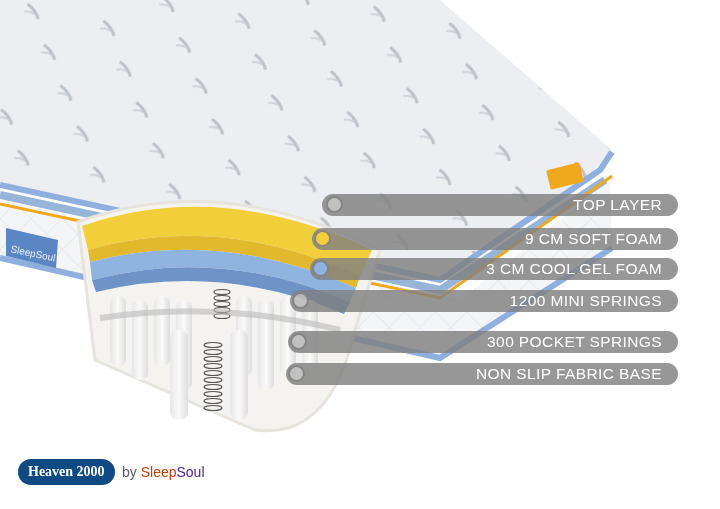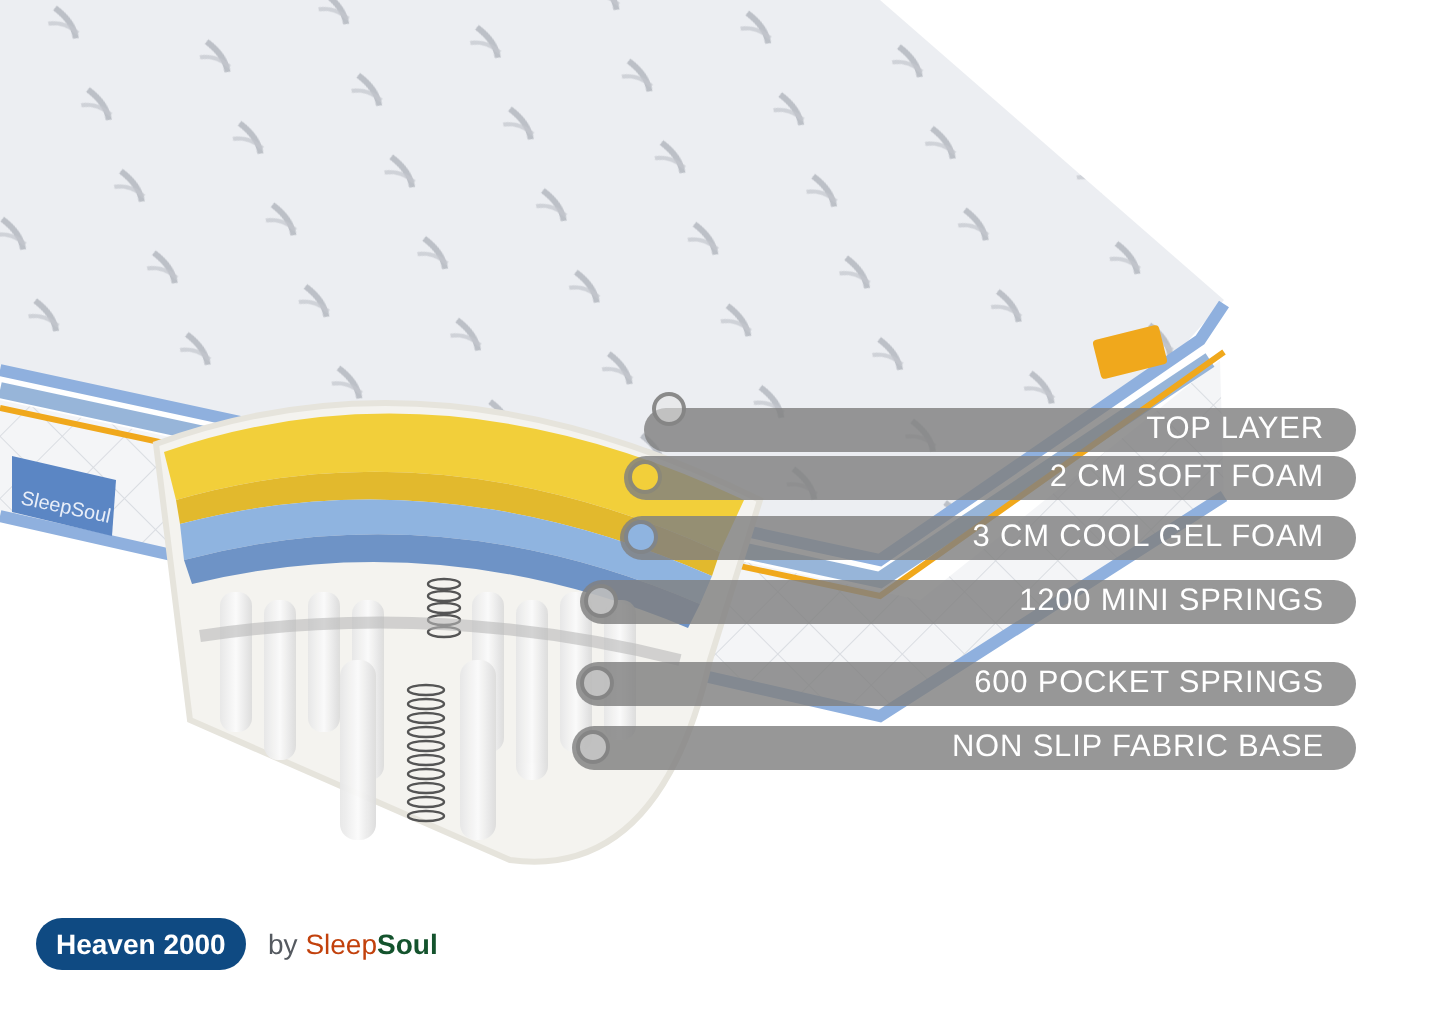--- a/index.html
+++ b/index.html
@@ -31,28 +31,28 @@
   .label-dot.yellow { background: #f2cf3a; }
   .label-dot.blue { background: #8fb4e0; }
 
   .badge {
     position: absolute; left: 18px; top: 459px;
     height: 26px; padding: 0 10px;
     border-radius: 13px;
     background: #0f4a82;
     color: #ffffff;
     font-size: 14px; font-weight: bold;
-    display: flex; align-items: center;
+    display: flex; align-items: center; font-family: Liberation Serif, serif;
   }
   .byline {
     position: absolute; left: 122px; top: 459px; height: 26px;
     display: flex; align-items: center;
-    font-size: 14px; color: #555a60; margin-left: 12px;
+    font-size: 14px; color: #555a60;
   }
-  .byline .brand-strong { font-weight: bold; color: #14532d; }
+  .byline .brand-strong { font-weight: normal; color: #4c1d95; }
   .byline .brand-light { color: #c2410c; }
 </style>
 </head>
 <body>
 
 <div class="stage">
   <svg width="720" height="509" viewBox="0 0 720 509">
     <defs>
       <pattern id="quilt" width="64" height="44" patternUnits="userSpaceOnUse" patternTransform="rotate(-22)">
         <rect width="64" height="44" fill="#eceef2"></rect>
@@ -123,42 +123,42 @@
       <ellipse cx="213" cy="380" rx="9" ry="2.5"></ellipse>
       <ellipse cx="213" cy="387" rx="9" ry="2.5"></ellipse>
       <ellipse cx="213" cy="394" rx="9" ry="2.5"></ellipse>
       <ellipse cx="213" cy="401" rx="9" ry="2.5"></ellipse>
       <ellipse cx="213" cy="408" rx="9" ry="2.5"></ellipse>
     </g>
 
     <path d="M100 318 Q220 300 340 330" stroke="#b9b9b9" stroke-width="6" fill="none" opacity="0.6"></path>
   </svg>
 
-  <div class="label-bar" style="left:322px; top:204px; width:356px;">
+  <div class="label-bar" style="left:322px; top:194px; width:356px;">
     <span>TOP LAYER</span>
   </div>
   <div class="label-dot" style="left:326px; top:196px;"></div>
 
   <div class="label-bar" style="left:312px; top:228px; width:366px;">
-    <span>2 CM SOFT FOAM</span>
+    <span>9 CM SOFT FOAM</span>
   </div>
   <div class="label-dot yellow" style="left:314px; top:230px;"></div>
 
   <div class="label-bar" style="left:310px; top:258px; width:368px;text-align:center;">
     <span>3 CM COOL GEL FOAM</span>
   </div>
   <div class="label-dot blue" style="left:312px; top:260px;"></div>
 
   <div class="label-bar" style="left:290px; top:290px; width:388px;">
     <span>1200 MINI SPRINGS</span>
   </div>
   <div class="label-dot" style="left:292px; top:292px;"></div>
 
   <div class="label-bar" style="left:288px; top:331px; width:390px;">
-    <span>600 POCKET SPRINGS</span>
+    <span>300 POCKET SPRINGS</span>
   </div>
   <div class="label-dot" style="left:290px; top:333px;"></div>
 
   <div class="label-bar" style="left:286px; top:363px; width:392px;text-align:right;">
     <span>NON SLIP FABRIC BASE</span>
   </div>
   <div class="label-dot" style="left:288px; top:365px;"></div>
 
   <div class="badge">
     <span>Heaven 2000</span>

